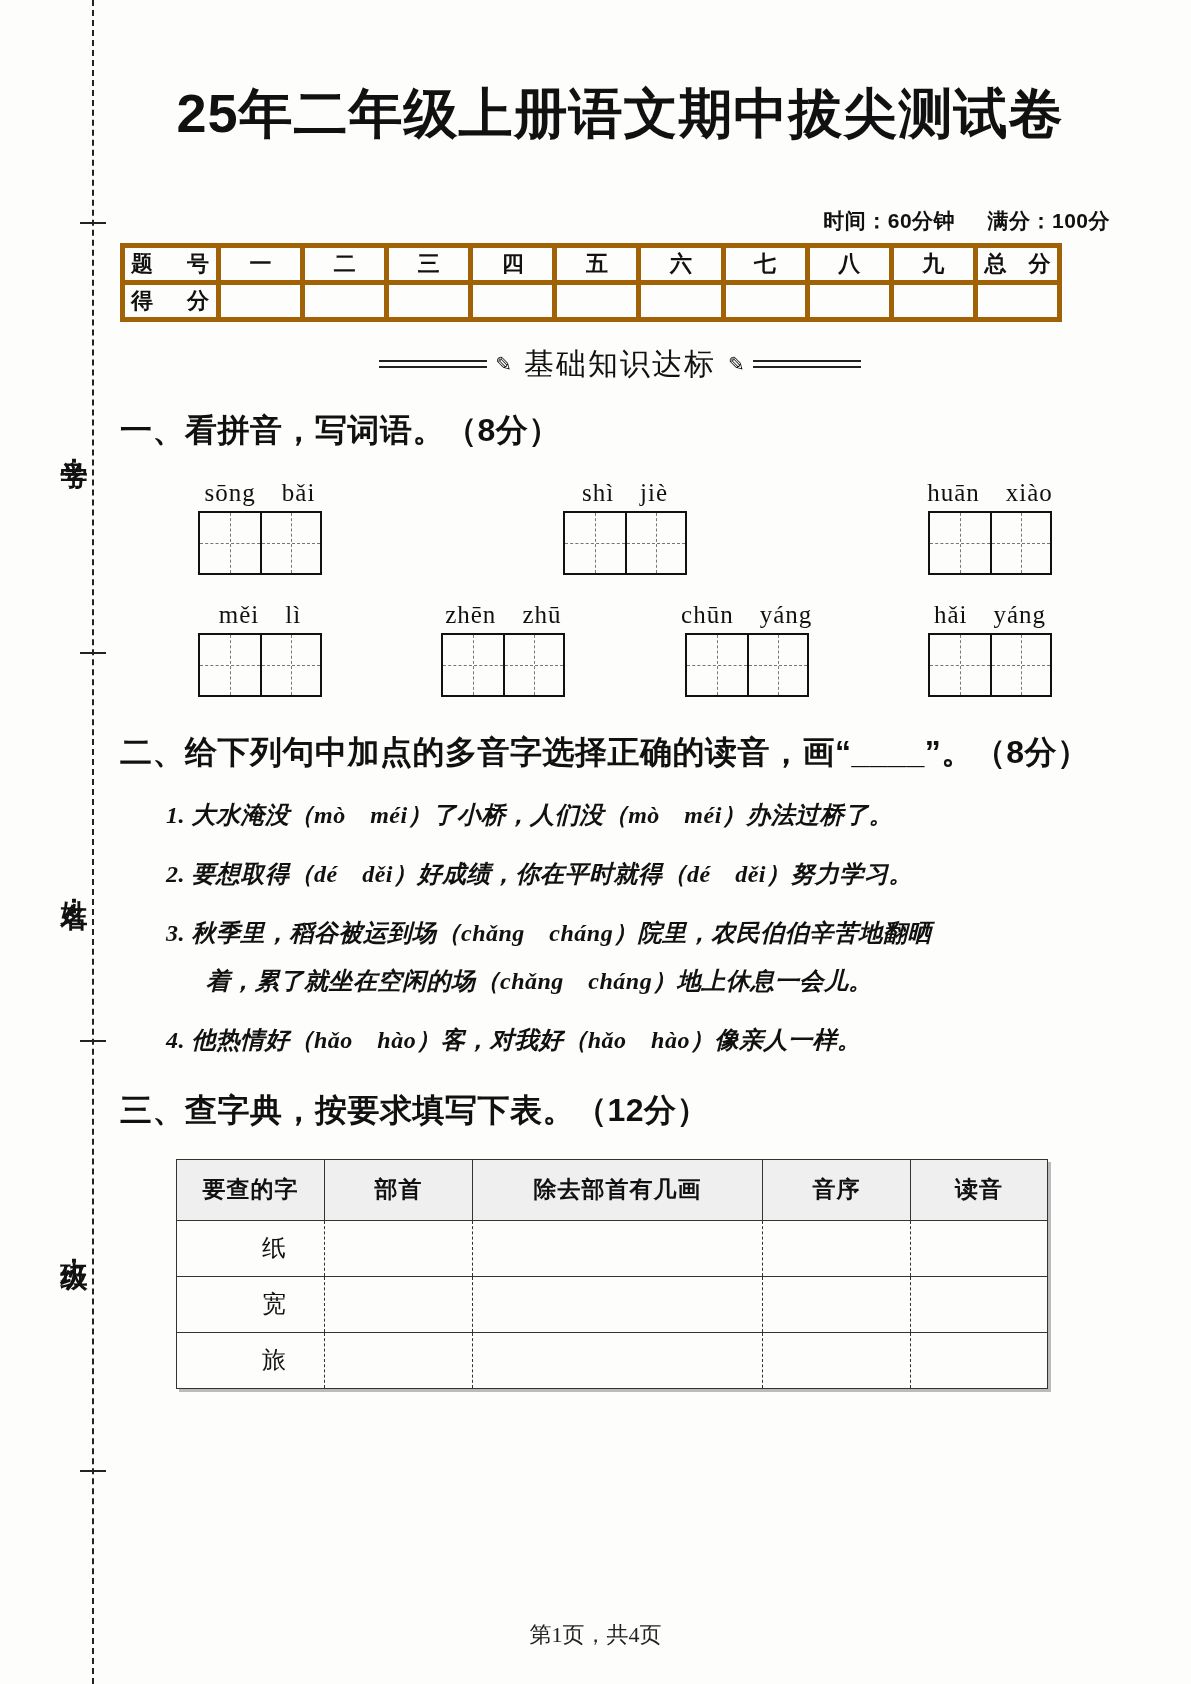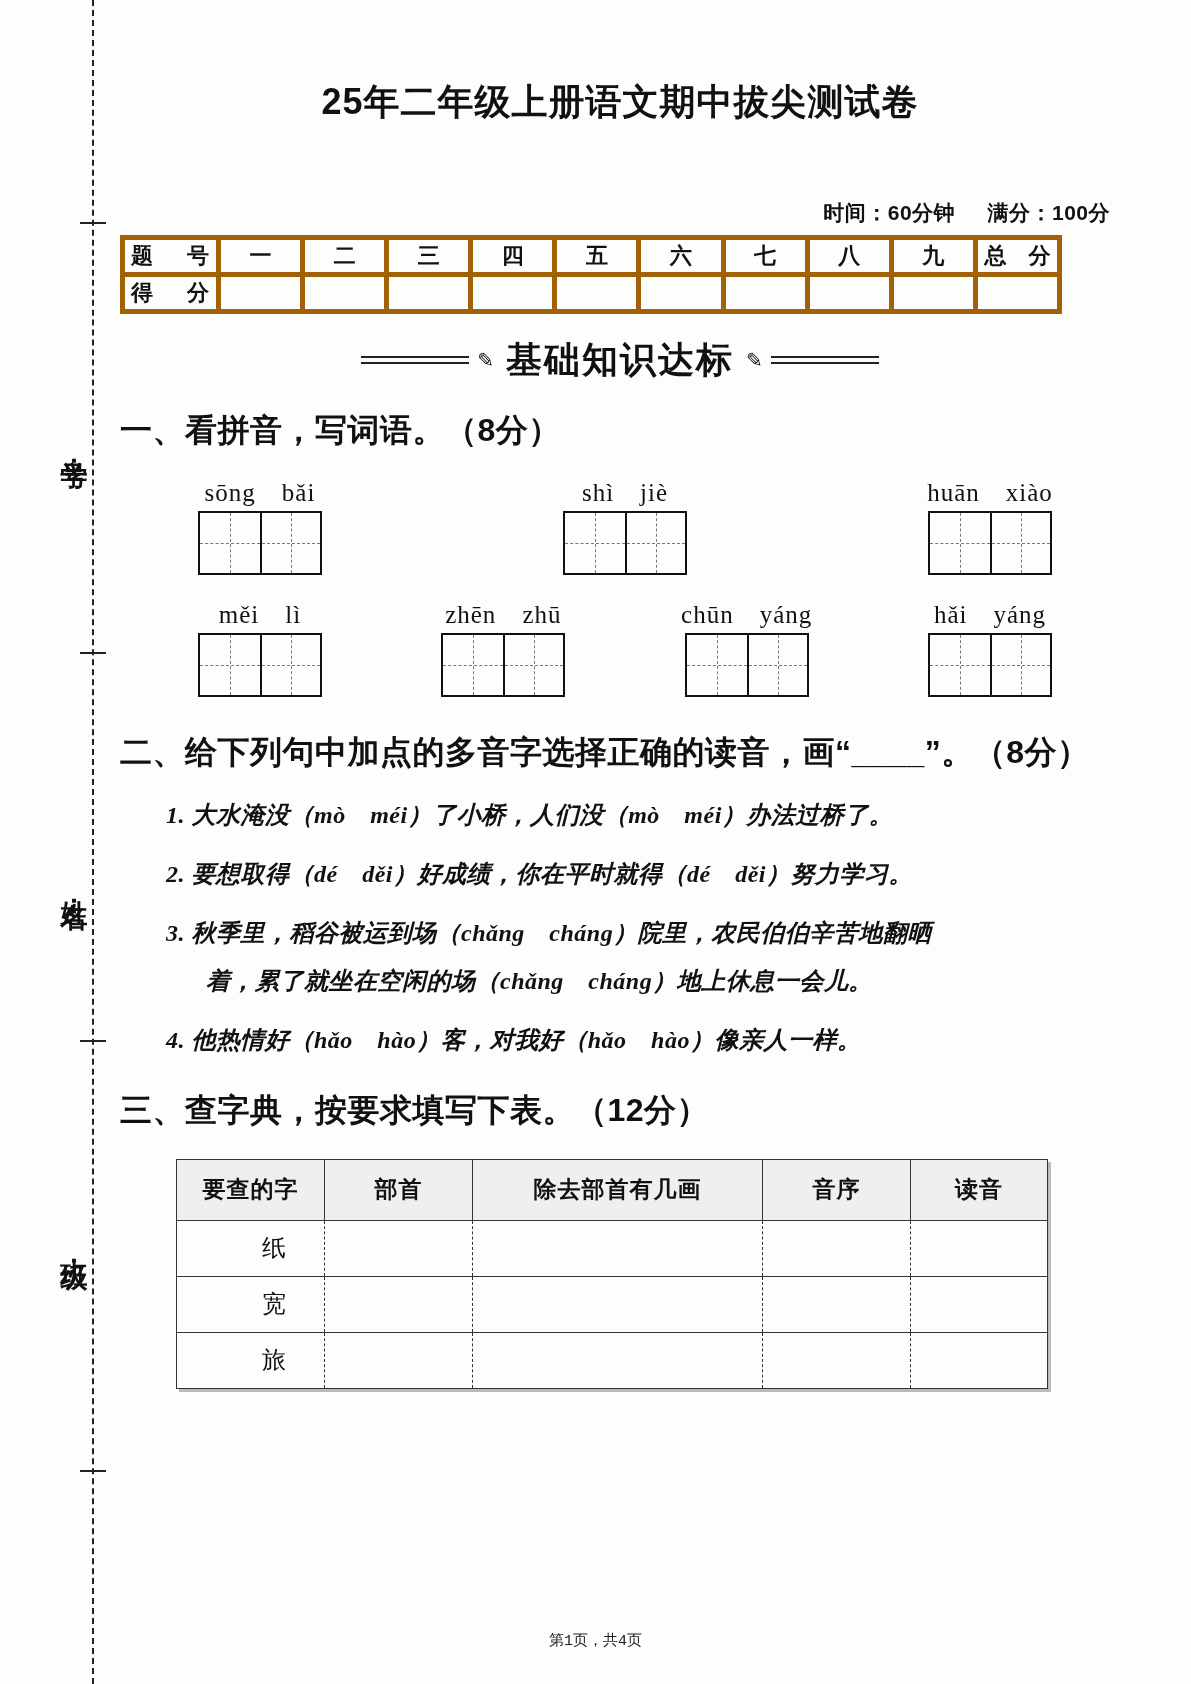--- a/index.html
+++ b/index.html
@@ -56,30 +56,30 @@
     position: absolute;
     left: 120px;
     top: 0;
     width: 1000px;
     height: 1684px;
     padding: 0;
   }
 
   .paper-title {
     margin-top: 78px;
-    font-size: 36px;
+    font-size: 54px;
     font-weight: bold;
     letter-spacing: 1px;
     white-space: nowrap;
     text-align: center;
     font-family: "Liberation Sans", "DejaVu Sans", sans-serif;
   }
 
   .meta-line {
-    margin-top: 72px;
+    margin-top: 56px;
     text-align: right;
     font-size: 21px;
     font-weight: bold;
     padding-right: 10px;
     letter-spacing: 0.5px;
   }
   .meta-line span { margin-left: 26px; }
 
   
   table.score-table {
@@ -123,22 +123,22 @@
     border-top: 2px solid #222;
   }
   .banner-rule::before { top: 0px; }
   .banner-rule::after  { top: 6px; }
   .banner-icon {
     font-size: 20px;
     line-height: 1;
     transform: translateY(-1px);
   }
   .banner-text {
-    font-size: 36px;
-    font-weight: bold;
+    font-size: 30px;
+    font-weight: normal;
     letter-spacing: 2px;
     padding: 0 4px;
   }
 
   
   .q-head {
     margin-top: 24px;
     font-size: 32px;
     font-weight: bold;
     letter-spacing: 0.5px;
@@ -235,23 +235,23 @@
     border-left-style: solid;
   }
   table.dict-table td.last { border-right-style: solid; }
 
   
   .footer {
     position: absolute;
     left: 0; right: 0;
     bottom: 34px;
     text-align: center;
-    font-size: 15px;
+    font-size: 22px;
     color: #222;
-    font-family: Liberation Mono, monospace;
+    font-family: Liberation Serif, serif;
   }
 </style>
 </head>
 <body>
 
 <div class="binding-line"></div>
 
 <div class="margin-labels">
   <div class="margin-dash" style="top:222px;"></div>
   <div class="margin-label ml-0">学号：</div>

